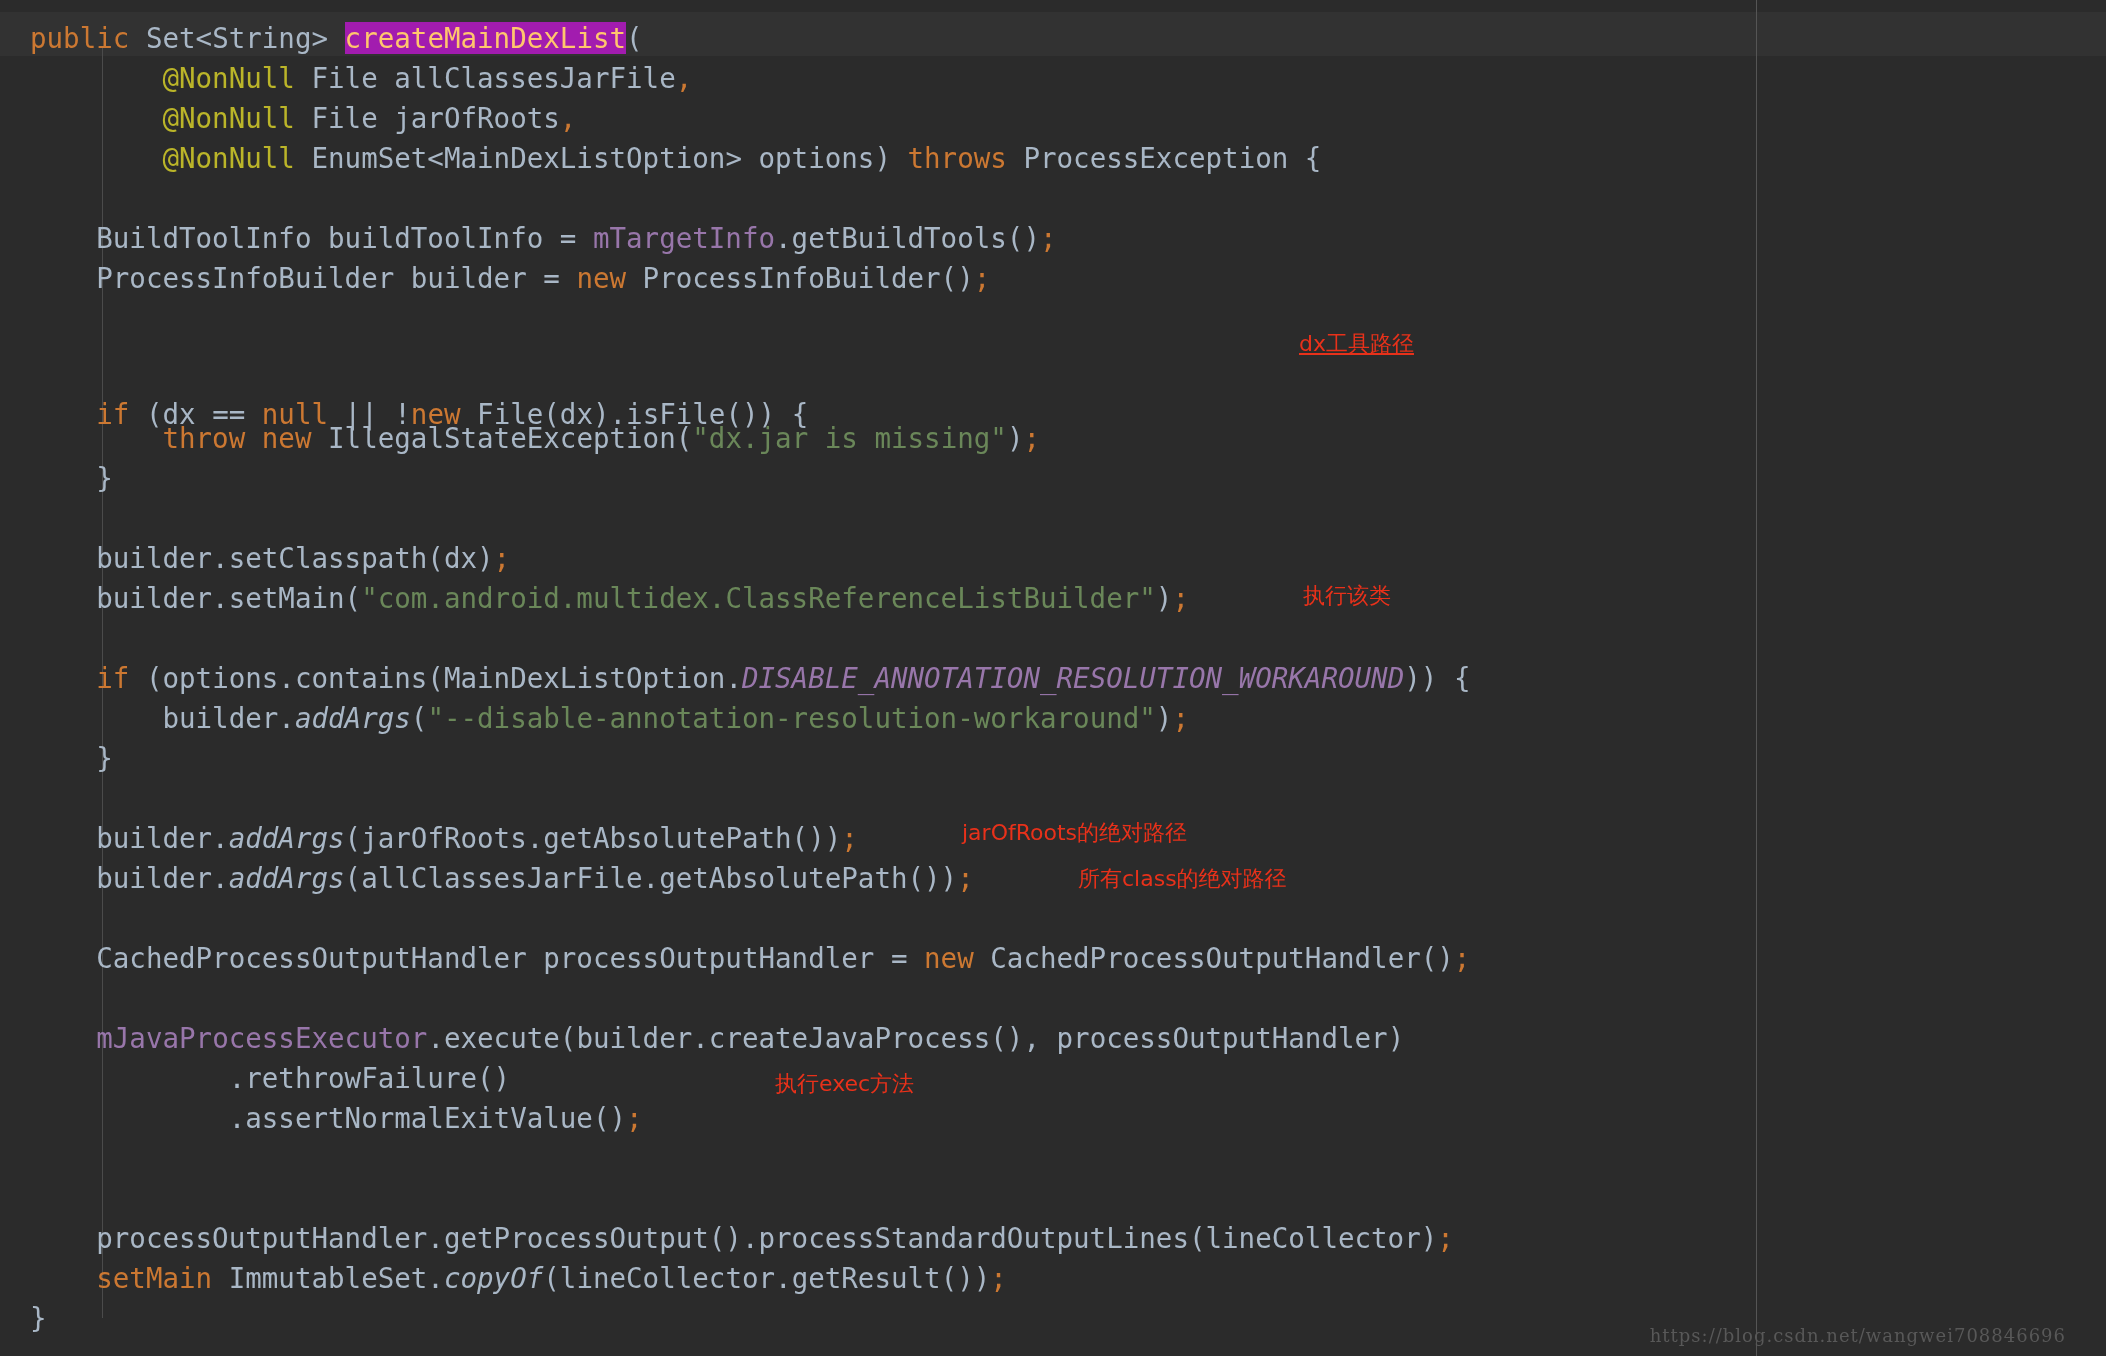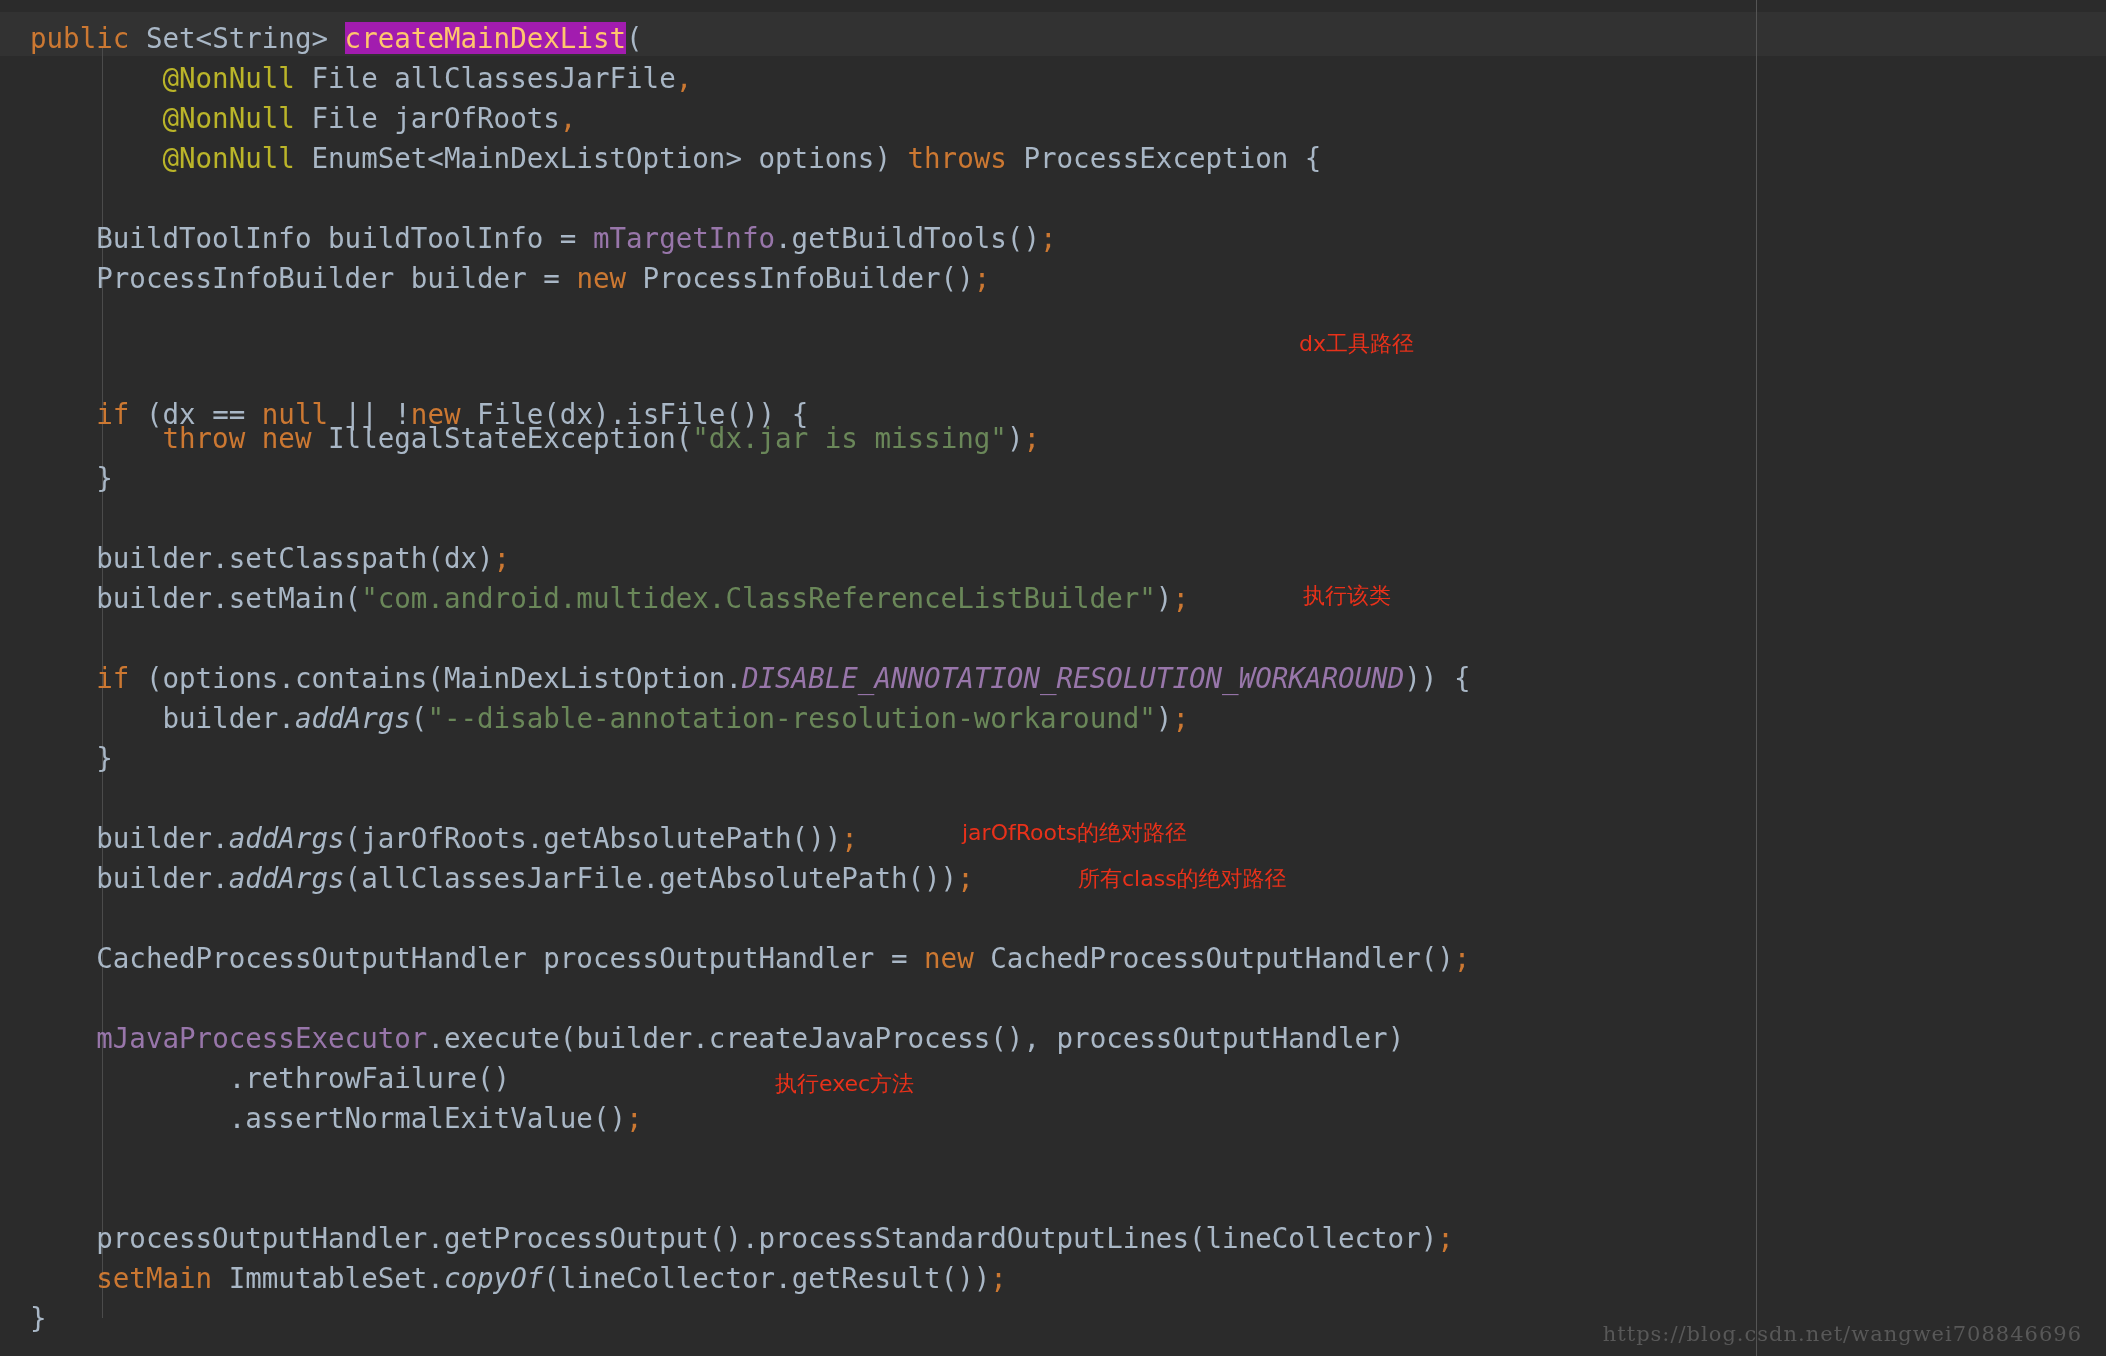--- a/index.html
+++ b/index.html
@@ -84,25 +84,25 @@
     white-space: pre;
     color: #e8311a;
     font-family: "DejaVu Sans", sans-serif;
     font-size: 22px;
     line-height: 22px;
     z-index: 5;
   }
 
   .watermark {
     position: absolute;
-    right: 24px;
+    right: 40px;
     bottom: 10px;
     color: #585858;
     font-family: "DejaVu Serif", serif;
-    font-size: 21px;
+    font-size: 18px;
     letter-spacing: 1px;
     white-space: pre;
     z-index: 6;
     text-align: right;
   }
 </style>
 </head>
 <body>
 
 <div id="editor">
@@ -146,21 +146,21 @@
       <div class="line" style="top: 1018px;"><span class="plain">    </span><span class="field">mJavaProcessExecutor</span><span class="plain">.execute(builder.createJavaProcess(), processOutputHandler)</span></div>
       <div class="line" style="top: 1058px;"><span class="plain">            .rethrowFailure()</span></div>
       <div class="line" style="top: 1098px;"><span class="plain">            .assertNormalExitValue()</span><span class="punct">;</span></div>
       <div class="line" style="top: 1138px;"></div>
       <div class="line" style="top: 1218px;"><span class="plain">    processOutputHandler.getProcessOutput().processStandardOutputLines(lineCollector)</span><span class="punct">;</span></div>
       <div class="line" style="top: 1258px;"><span class="plain">    </span><span class="kw">setMain</span><span class="plain"> ImmutableSet.</span><span class="ident-it">copyOf</span><span class="plain">(lineCollector.getResult())</span><span class="punct">;</span></div>
       <div class="line" style="top: 1298px;"><span class="plain">}</span></div>
     </div>
 
   <div id="notes-layer">
-      <div class="note" style="left: 1299px; top: 333px;">dx工具路径</div>
+      <div class="note" style="left: 1299px; top: 333px; text-decoration: underline;">dx工具路径</div>
       <div class="note" style="left: 1303px; top: 585px;">执行该类</div>
       <div class="note" style="left: 962px; top: 822px;">jarOfRoots的绝对路径</div>
       <div class="note" style="left: 1078px; top: 868px;">所有class的绝对路径</div>
       <div class="note" style="left: 775px; top: 1073px;">执行exec方法</div>
     </div>
 
   <div class="watermark">https://blog.csdn.net/wangwei708846696</div>
 
 </div>
 

